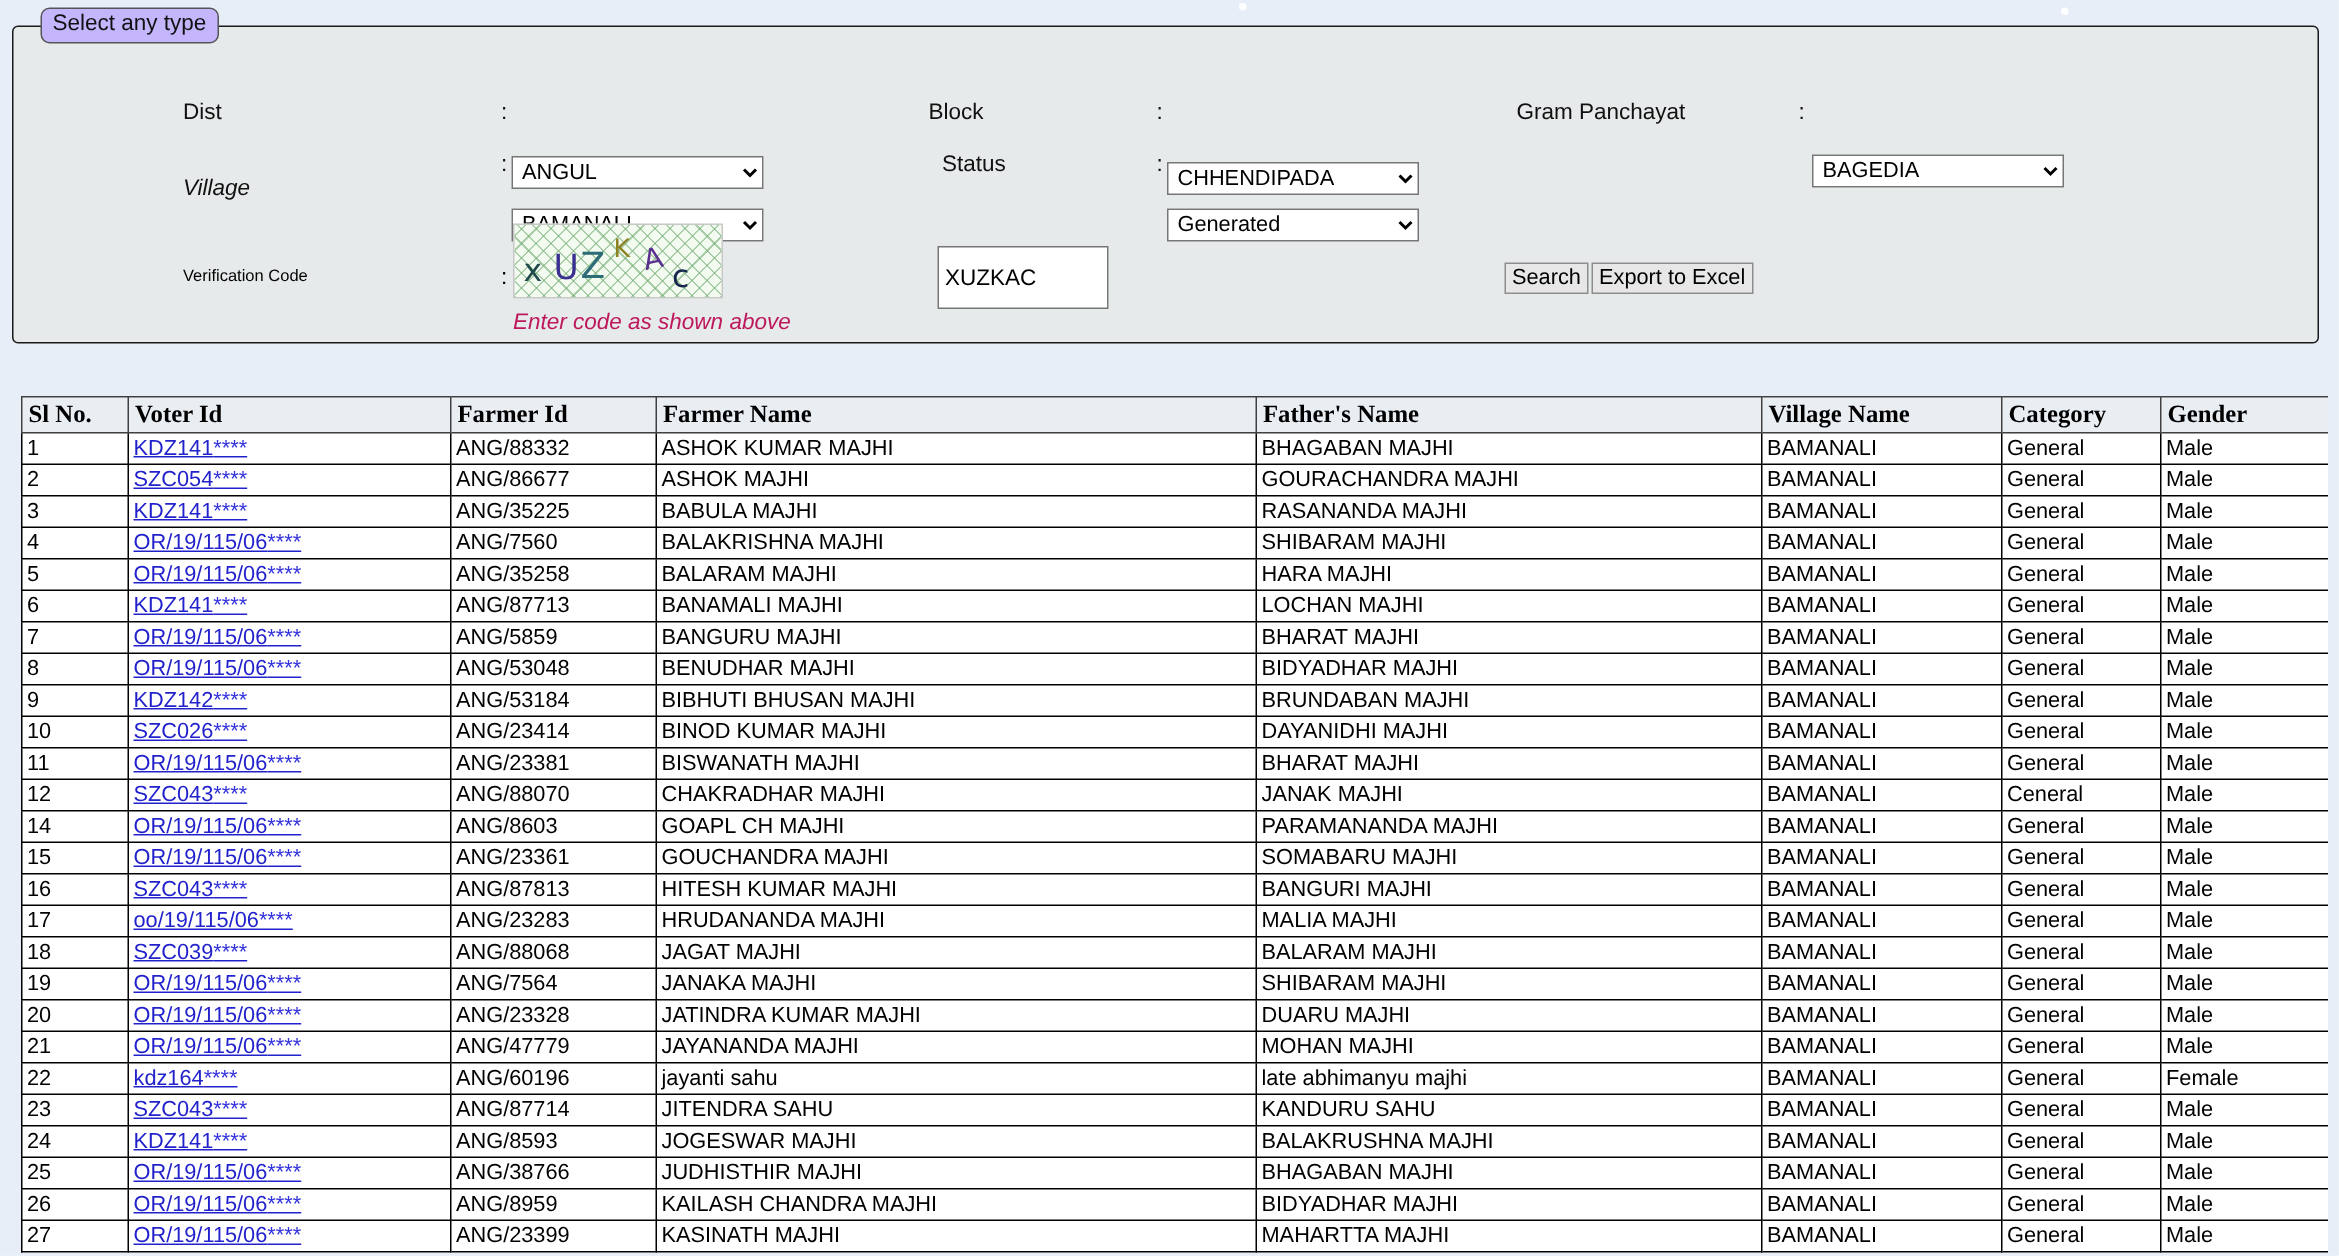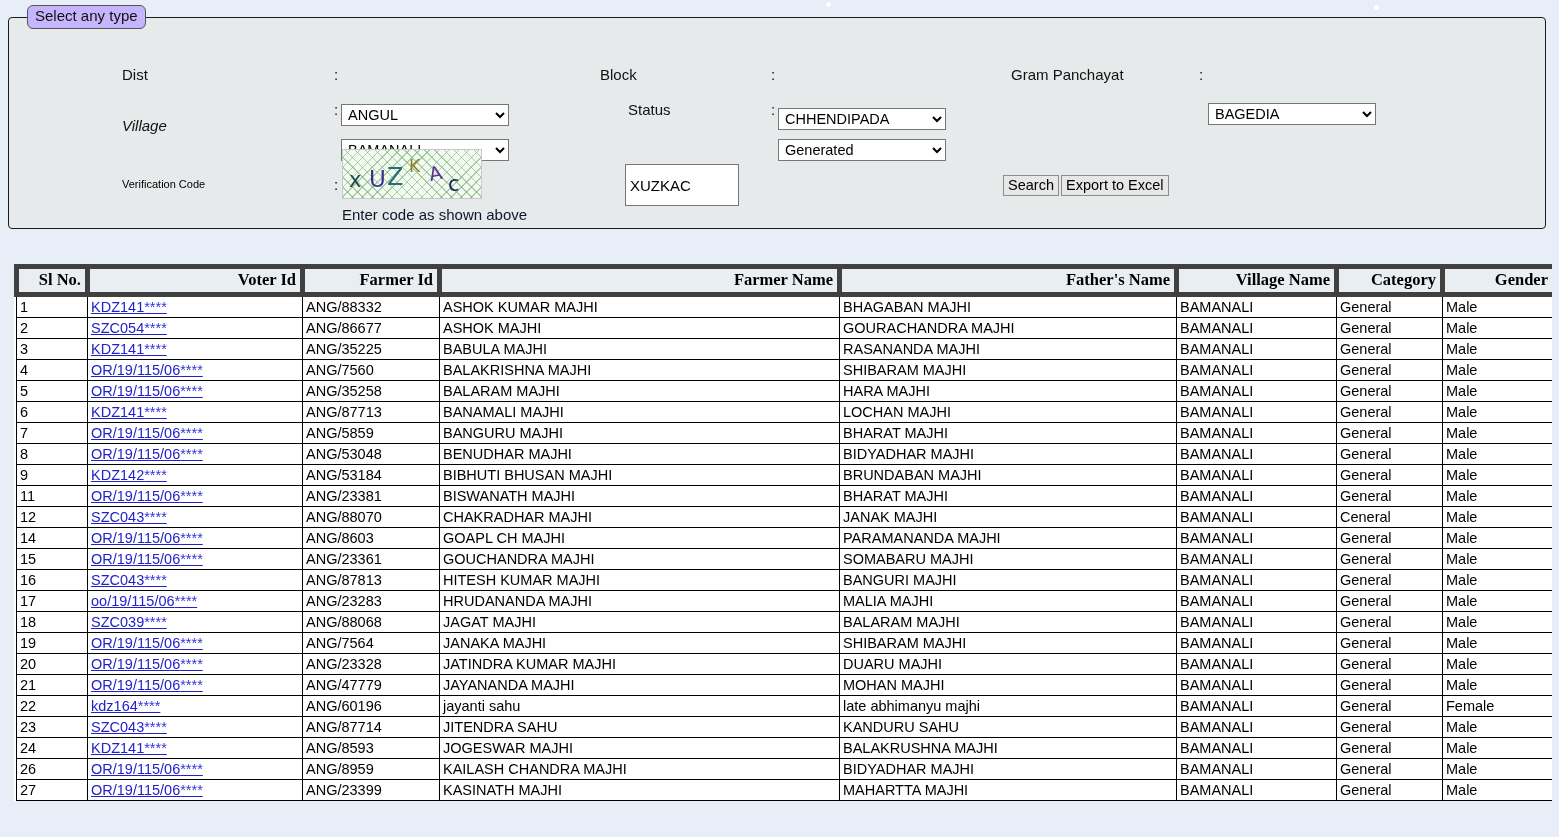--- a/index.html
+++ b/index.html
@@ -98,21 +98,21 @@
     position: absolute;
     font-family: "DejaVu Sans", sans-serif;
   }
   .cap-colon {
     position: absolute;
     left: 325px;
     top: 158px;
     font-size: 15px;
   }
   .cap-label { position: absolute; left: 113px; top: 160px; font-size: 11px; }
-  .cap-hint  { position: absolute; left: 333px; top: 188px; font-size: 15px; color: #0f172a; }
+  .cap-hint  { position: absolute; left: 333px; top: 188px; font-size: 15px; color: #be185d; font-style: italic; }
   input[type="text"].codebox {
     position: absolute;
     left: 616px;
     top: 146px;
     width: 114px;
     height: 42px;
     font-family: "Liberation Sans", sans-serif;
     font-size: 15px;
     color: #000;
     background: #fff;
@@ -153,23 +153,23 @@
     width: 1538px;
     font-size: 14.5px;
     color: #000;
     background: #ffffff;
   }
   table.results th {
     background: #e9eef3;
     font-family: "Liberation Serif", serif;
     font-weight: bold;
     font-size: 16.5px;
-    text-align: right;
+    text-align: left;
     padding: 1px 4px 2px 4px;
-    border: 5px solid #404040;
+    border: 1px solid #404040;
     color: #000;
     height: 20px;
     line-height: 18px;
     white-space: nowrap;
   }
   table.results td {
     font-family: "Liberation Sans", sans-serif;
     font-size: 14.5px;
     padding: 0px 3px 1px 3px;
     border: 1px solid #000;
@@ -213,21 +213,21 @@
 
     <div class="form-grid">
 
       <div class="row">
         <span class="lbl" style="left:113px; top:10px;">Dist</span>
         <span class="colon" style="left:325px; top:10px;">:</span>
         <select style="left:332px; top:8px; width:168px;">
           <option>ANGUL</option>
         </select>
 
-        <span class="lbl" style="left:591px; top:10px;text-align:right;">Block</span>
+        <span class="lbl" style="left:610px; top:10px;text-align:right;">Block</span>
         <span class="colon" style="left:762px; top:10px;">:</span>
         <select style="left:769px; top:12px; width:168px;">
           <option>CHHENDIPADA</option>
         </select>
 
         <span class="lbl" style="left:1002px; top:10px;">Gram Panchayat</span>
         <span class="colon" style="left:1190px; top:10px;">:</span>
         <select style="left:1199px; top:7px; width:168px;">
           <option>BAGEDIA</option>
         </select>
@@ -377,20 +377,30 @@
             <td class="sl">9</td>
             <td><a class="voter" href="#">KDZ142<span class="mask">****</span></a></td>
             <td>ANG/53184</td>
             <td>BIBHUTI BHUSAN MAJHI</td>
             <td>BRUNDABAN MAJHI</td>
             <td>BAMANALI</td>
             <td>General</td>
             <td>Male</td>
           </tr>
           <tr>
+            <td class="sl">10</td>
+            <td><a class="voter" href="#">SZC026<span class="mask">****</span></a></td>
+            <td>ANG/23414</td>
+            <td>BINOD KUMAR MAJHI</td>
+            <td>DAYANIDHI MAJHI</td>
+            <td>BAMANALI</td>
+            <td>General</td>
+            <td>Male</td>
+          </tr>
+          <tr>
             <td class="sl">11</td>
             <td><a class="voter" href="#">OR/19/115/06<span class="mask">****</span></a></td>
             <td>ANG/23381</td>
             <td>BISWANATH MAJHI</td>
             <td>BHARAT MAJHI</td>
             <td>BAMANALI</td>
             <td>General</td>
             <td>Male</td>
           </tr>
           <tr>
@@ -507,20 +517,30 @@
             <td class="sl">24</td>
             <td><a class="voter" href="#">KDZ141<span class="mask">****</span></a></td>
             <td>ANG/8593</td>
             <td>JOGESWAR MAJHI</td>
             <td>BALAKRUSHNA MAJHI</td>
             <td>BAMANALI</td>
             <td>General</td>
             <td>Male</td>
           </tr>
           <tr>
+            <td class="sl">25</td>
+            <td><a class="voter" href="#">OR/19/115/06<span class="mask">****</span></a></td>
+            <td>ANG/38766</td>
+            <td>JUDHISTHIR MAJHI</td>
+            <td>BHAGABAN MAJHI</td>
+            <td>BAMANALI</td>
+            <td>General</td>
+            <td>Male</td>
+          </tr>
+          <tr>
             <td class="sl">26</td>
             <td><a class="voter" href="#">OR/19/115/06<span class="mask">****</span></a></td>
             <td>ANG/8959</td>
             <td>KAILASH CHANDRA MAJHI</td>
             <td>BIDYADHAR MAJHI</td>
             <td>BAMANALI</td>
             <td>General</td>
             <td>Male</td>
           </tr>
           <tr>

